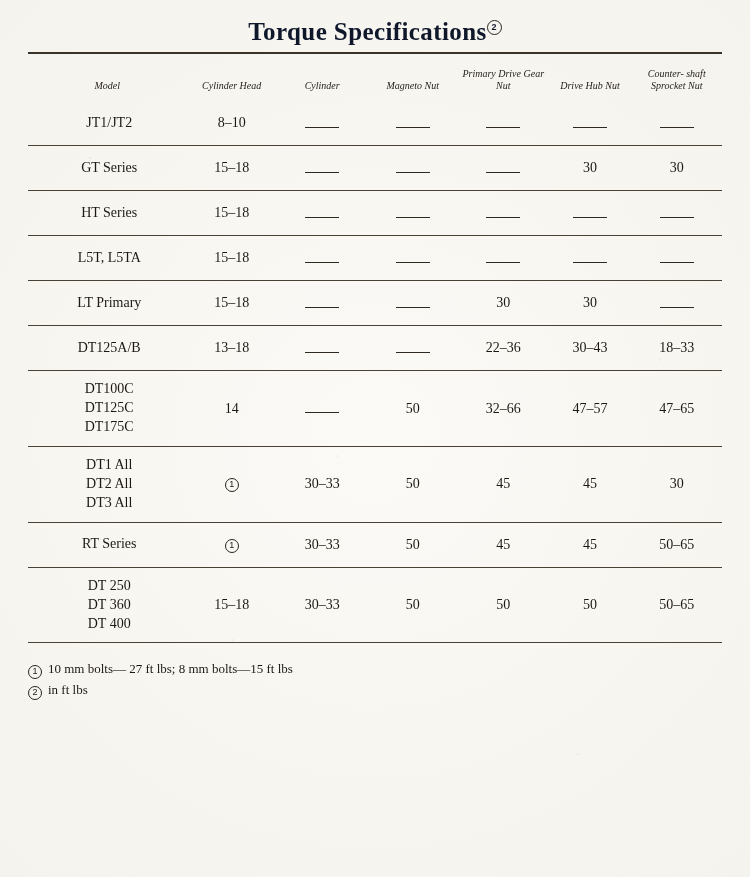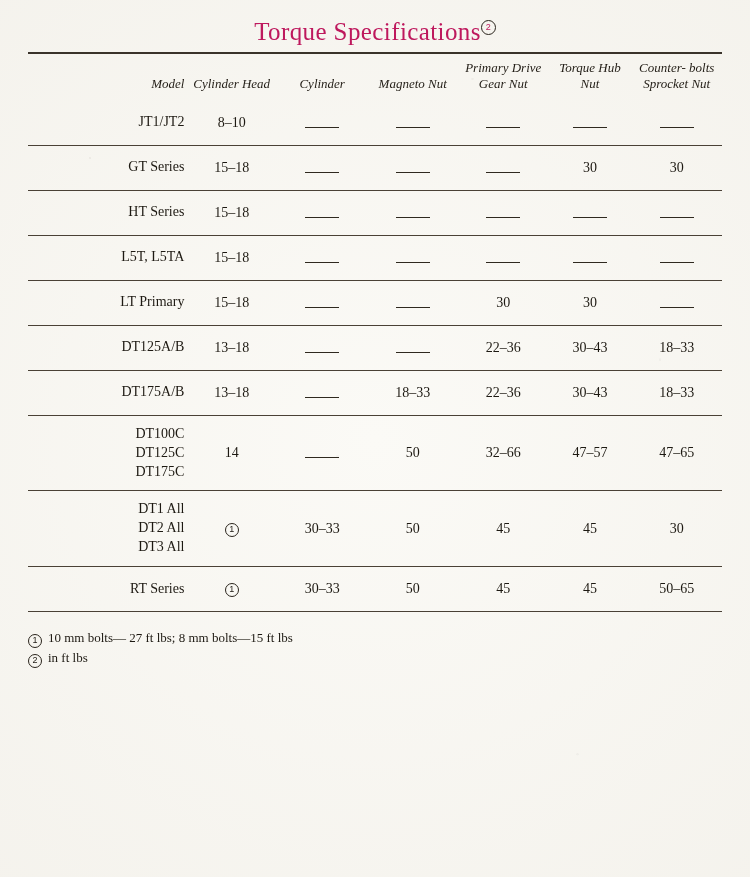--- a/index.html
+++ b/index.html
@@ -37,25 +37,25 @@
     opacity: .9;
   }
   .content {
     position: relative;
     z-index: 2;
     padding: 0 28px;
   }
   .title {
     text-align: center;
     font-size: 25px;
-    font-weight: normal;
+    font-weight: bold;
     letter-spacing: .4px;
     margin: 18px 0 6px 0;
     font-family: "Liberation Serif", serif;
-    color: #be185d;
+    color: #0f172a;
   }
   .title .sup {
     font-size: 13px;
     vertical-align: super;
   }
   .circled {
     display: inline-block;
     border: 1px solid #2a241c;
     border-radius: 50%;
     width: 12px;
@@ -70,43 +70,43 @@
     width: 13px; height: 13px; line-height: 12px; font-size: 9px;
   }
   table.torque {
     width: 100%;
     border-collapse: collapse;
     font-size: 13.5px;
   }
   table.torque thead th {
     font-style: italic;
     font-weight: normal;
-    font-size: 13px;
+    font-size: 10px;
     line-height: 1.22;
-    padding: 6px 2px 9px 2px;
+    padding: 14px 2px 9px 2px;
     vertical-align: bottom;
     color: #221d16;
   }
   table.torque thead th.model-col {
-    text-align: right;
+    text-align: center;
   }
   .head-top-rule {
     border-top: 2px solid #3a332a;
   }
   table.torque tbody td {
     border-bottom: 1px solid #4a4136;
     padding: 9px 2px 9px 2px;
     text-align: center;
     vertical-align: middle;
     font-size: 14px;
     color: #1d1912;
     height: 26px;
   }
   table.torque tbody td.model {
-    text-align: right;
+    text-align: center;
     padding-left: 6px;
     white-space: pre-line;
     line-height: 1.35;
   }
   td.dash {
     color: #2b251d;
     letter-spacing: 0;
   }
   .dashmark {
     display: inline-block;
@@ -164,25 +164,25 @@
         <th class="model-col">Model</th>
         <th>Cylinder
 Head</th>
         <th>Cylinder</th>
         <th>Magneto
 Nut</th>
         <th>Primary
 Drive
 Gear
 Nut</th>
-        <th>Torque
+        <th>Drive
 Hub
 Nut</th>
         <th>Counter-
-bolts
+shaft
 Sprocket
 Nut</th>
       </tr>
     </thead>
     <tbody id="table-body">
         <tr>
           <td class="model">JT1/JT2</td>
           <td>8–10</td>
           <td class="dash"><span class="dashmark"></span></td>
           <td class="dash"><span class="dashmark"></span></td>
@@ -224,29 +224,20 @@
           <td class="dash"><span class="dashmark"></span></td>
           <td>30</td>
           <td>30</td>
           <td class="dash"><span class="dashmark"></span></td>
         </tr>
         <tr>
           <td class="model">DT125A/B</td>
           <td>13–18</td>
           <td class="dash"><span class="dashmark"></span></td>
           <td class="dash"><span class="dashmark"></span></td>
-          <td>22–36</td>
-          <td>30–43</td>
-          <td>18–33</td>
-        </tr>
-        <tr>
-          <td class="model">DT175A/B</td>
-          <td>13–18</td>
-          <td class="dash"><span class="dashmark"></span></td>
-          <td>18–33</td>
           <td>22–36</td>
           <td>30–43</td>
           <td>18–33</td>
         </tr>
         <tr>
           <td class="model">DT100C
 DT125C
 DT175C</td>
           <td>14</td>
           <td class="dash"><span class="dashmark"></span></td>
@@ -266,20 +257,31 @@
           <td>45</td>
           <td>30</td>
         </tr>
         <tr>
           <td class="model">RT Series</td>
           <td><span class="circled">1</span></td>
           <td>30–33</td>
           <td>50</td>
           <td>45</td>
           <td>45</td>
+          <td>50–65</td>
+        </tr>
+        <tr>
+          <td class="model">DT 250
+DT 360
+DT 400</td>
+          <td>15–18</td>
+          <td>30–33</td>
+          <td>50</td>
+          <td>50</td>
+          <td>50</td>
           <td>50–65</td>
         </tr>
       </tbody>
   </table>
 
   <div class="footnotes">
     <div class="fn-line">
       <span class="circled">1</span>
       <span>10 mm bolts— 27 ft lbs; 8 mm bolts—15 ft lbs</span>
     </div>

